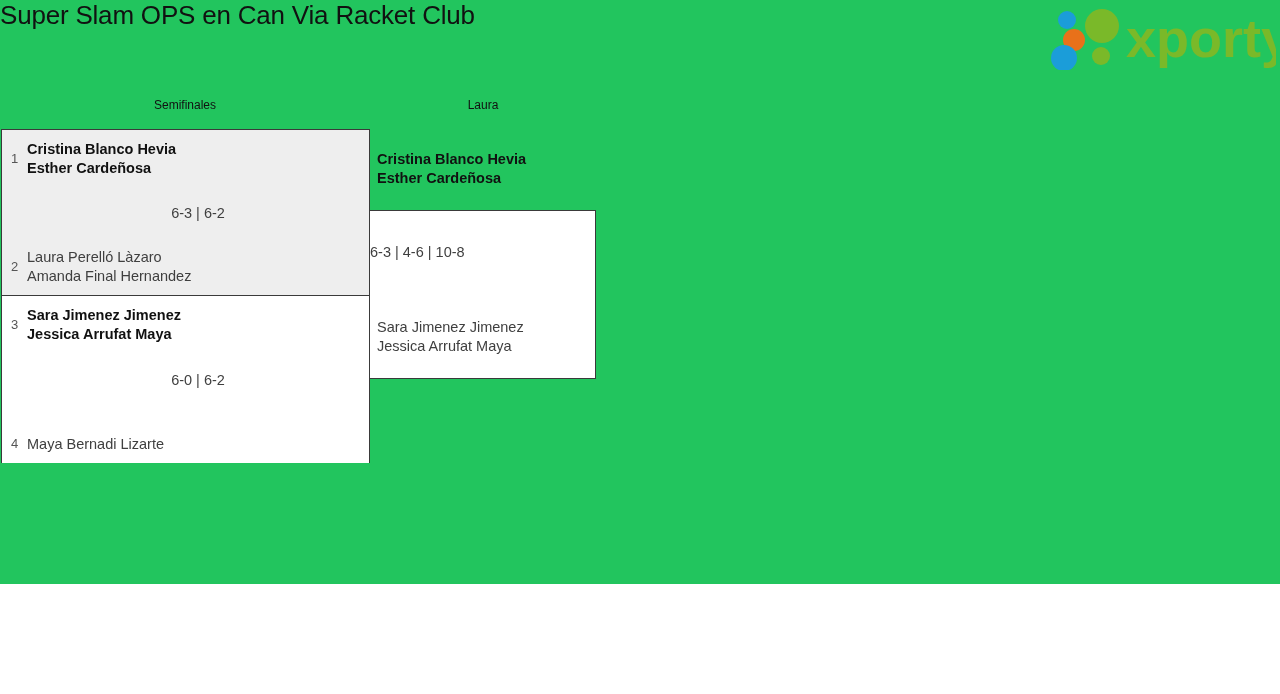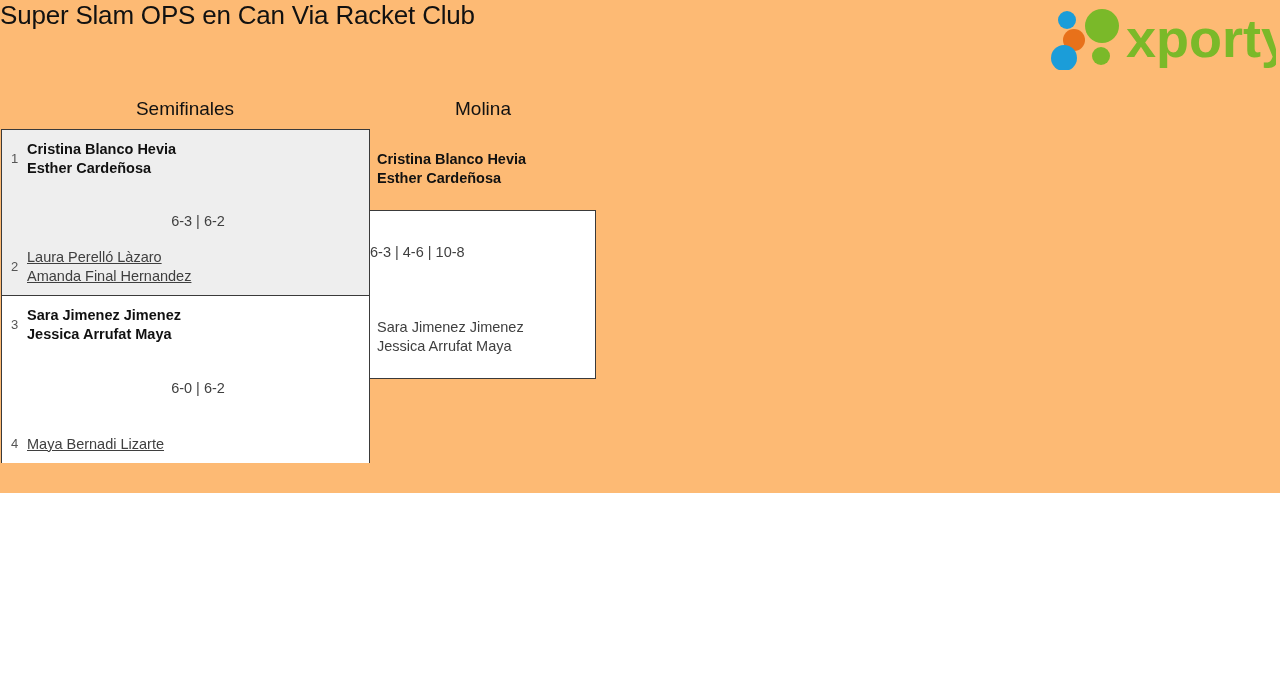--- a/index.html
+++ b/index.html
@@ -10,22 +10,22 @@
     height: 694px;
     background: #ffffff;
     font-family: "Liberation Sans", "DejaVu Sans", sans-serif;
     color: #1a1a1a;
     overflow: hidden;
   }
 
   #page {
     position: relative;
     width: 1280px;
-    height: 493px;
-    background: #fdba74;
+    height: 584px;
+    background: #22c55e;
   }
 
   
   .header {
     position: absolute;
     left: 0;
     top: 0;
     width: 1280px;
     height: 80px;
   }
@@ -52,21 +52,21 @@
     left: 1048px;
     top: 4px;
     width: 228px;
     height: 66px;
   }
   .logo svg { display: block; }
 
   
   .round-label {
     position: absolute;
-    font-size: 19px;
+    font-size: 12px;
     font-weight: 400;
     color: #111111;
     text-align: center;
     white-space: nowrap;
   }
   .round-semis { left: 0px;   top: 98px; width: 370px; }
   .round-final { left: 370px; top: 98px; width: 226px; }
 
   
   .bracket { position: absolute; left: 0; top: 0; }
@@ -118,34 +118,33 @@
 
   .names {
     flex: 1 1 auto;
     font-size: 14.5px;
     line-height: 18.5px;
     white-space: nowrap;
   }
   .names .nm { display: block; }
 
   .winner .names { font-weight: 700; color: #111111; }
-  .loser  .names { font-weight: 400; color: #3f3f3f; text-decoration: underline; }
+  .loser  .names { font-weight: 400; color: #3f3f3f; }
 
   .score {
     position: absolute;
     left: 25px;
     right: 0;
     top: 50%;
     transform: translateY(-50%);
     text-align: center;
     font-size: 14.5px;
     font-weight: 400;
     color: #3f3f3f;
     white-space: nowrap;
-    margin-top: 8px;
   }
 
   
   .final-box {
     position: absolute;
     left: 370px;
     top: 210px;
     width: 226px;
     height: 169px;
     border: 1px solid #3a3a3a;
@@ -210,21 +209,21 @@
         <circle cx="16" cy="54" r="13" fill="#1B9DD9"></circle>
         <circle cx="54" cy="22" r="17" fill="#7AB929"></circle>
         <circle cx="53" cy="52" r="9" fill="#7AB929"></circle>
 
         <text x="78" y="53" font-family="Liberation Sans, sans-serif" font-size="54" font-weight="700" fill="#7AB929">xporty</text>
       </svg>
     </div>
   </div>
 
   <div class="round-label round-semis">Semifinales</div>
-  <div class="round-label round-final">Molina</div>
+  <div class="round-label round-final">Laura</div>
 
   <div class="bracket">
 
     <div class="col-semis">
 
       <div class="sf-match first">
         <div class="team-row top winner">
           <div class="seed">1</div>
           <div class="names">
             <span class="nm">Cristina Blanco Hevia</span>

